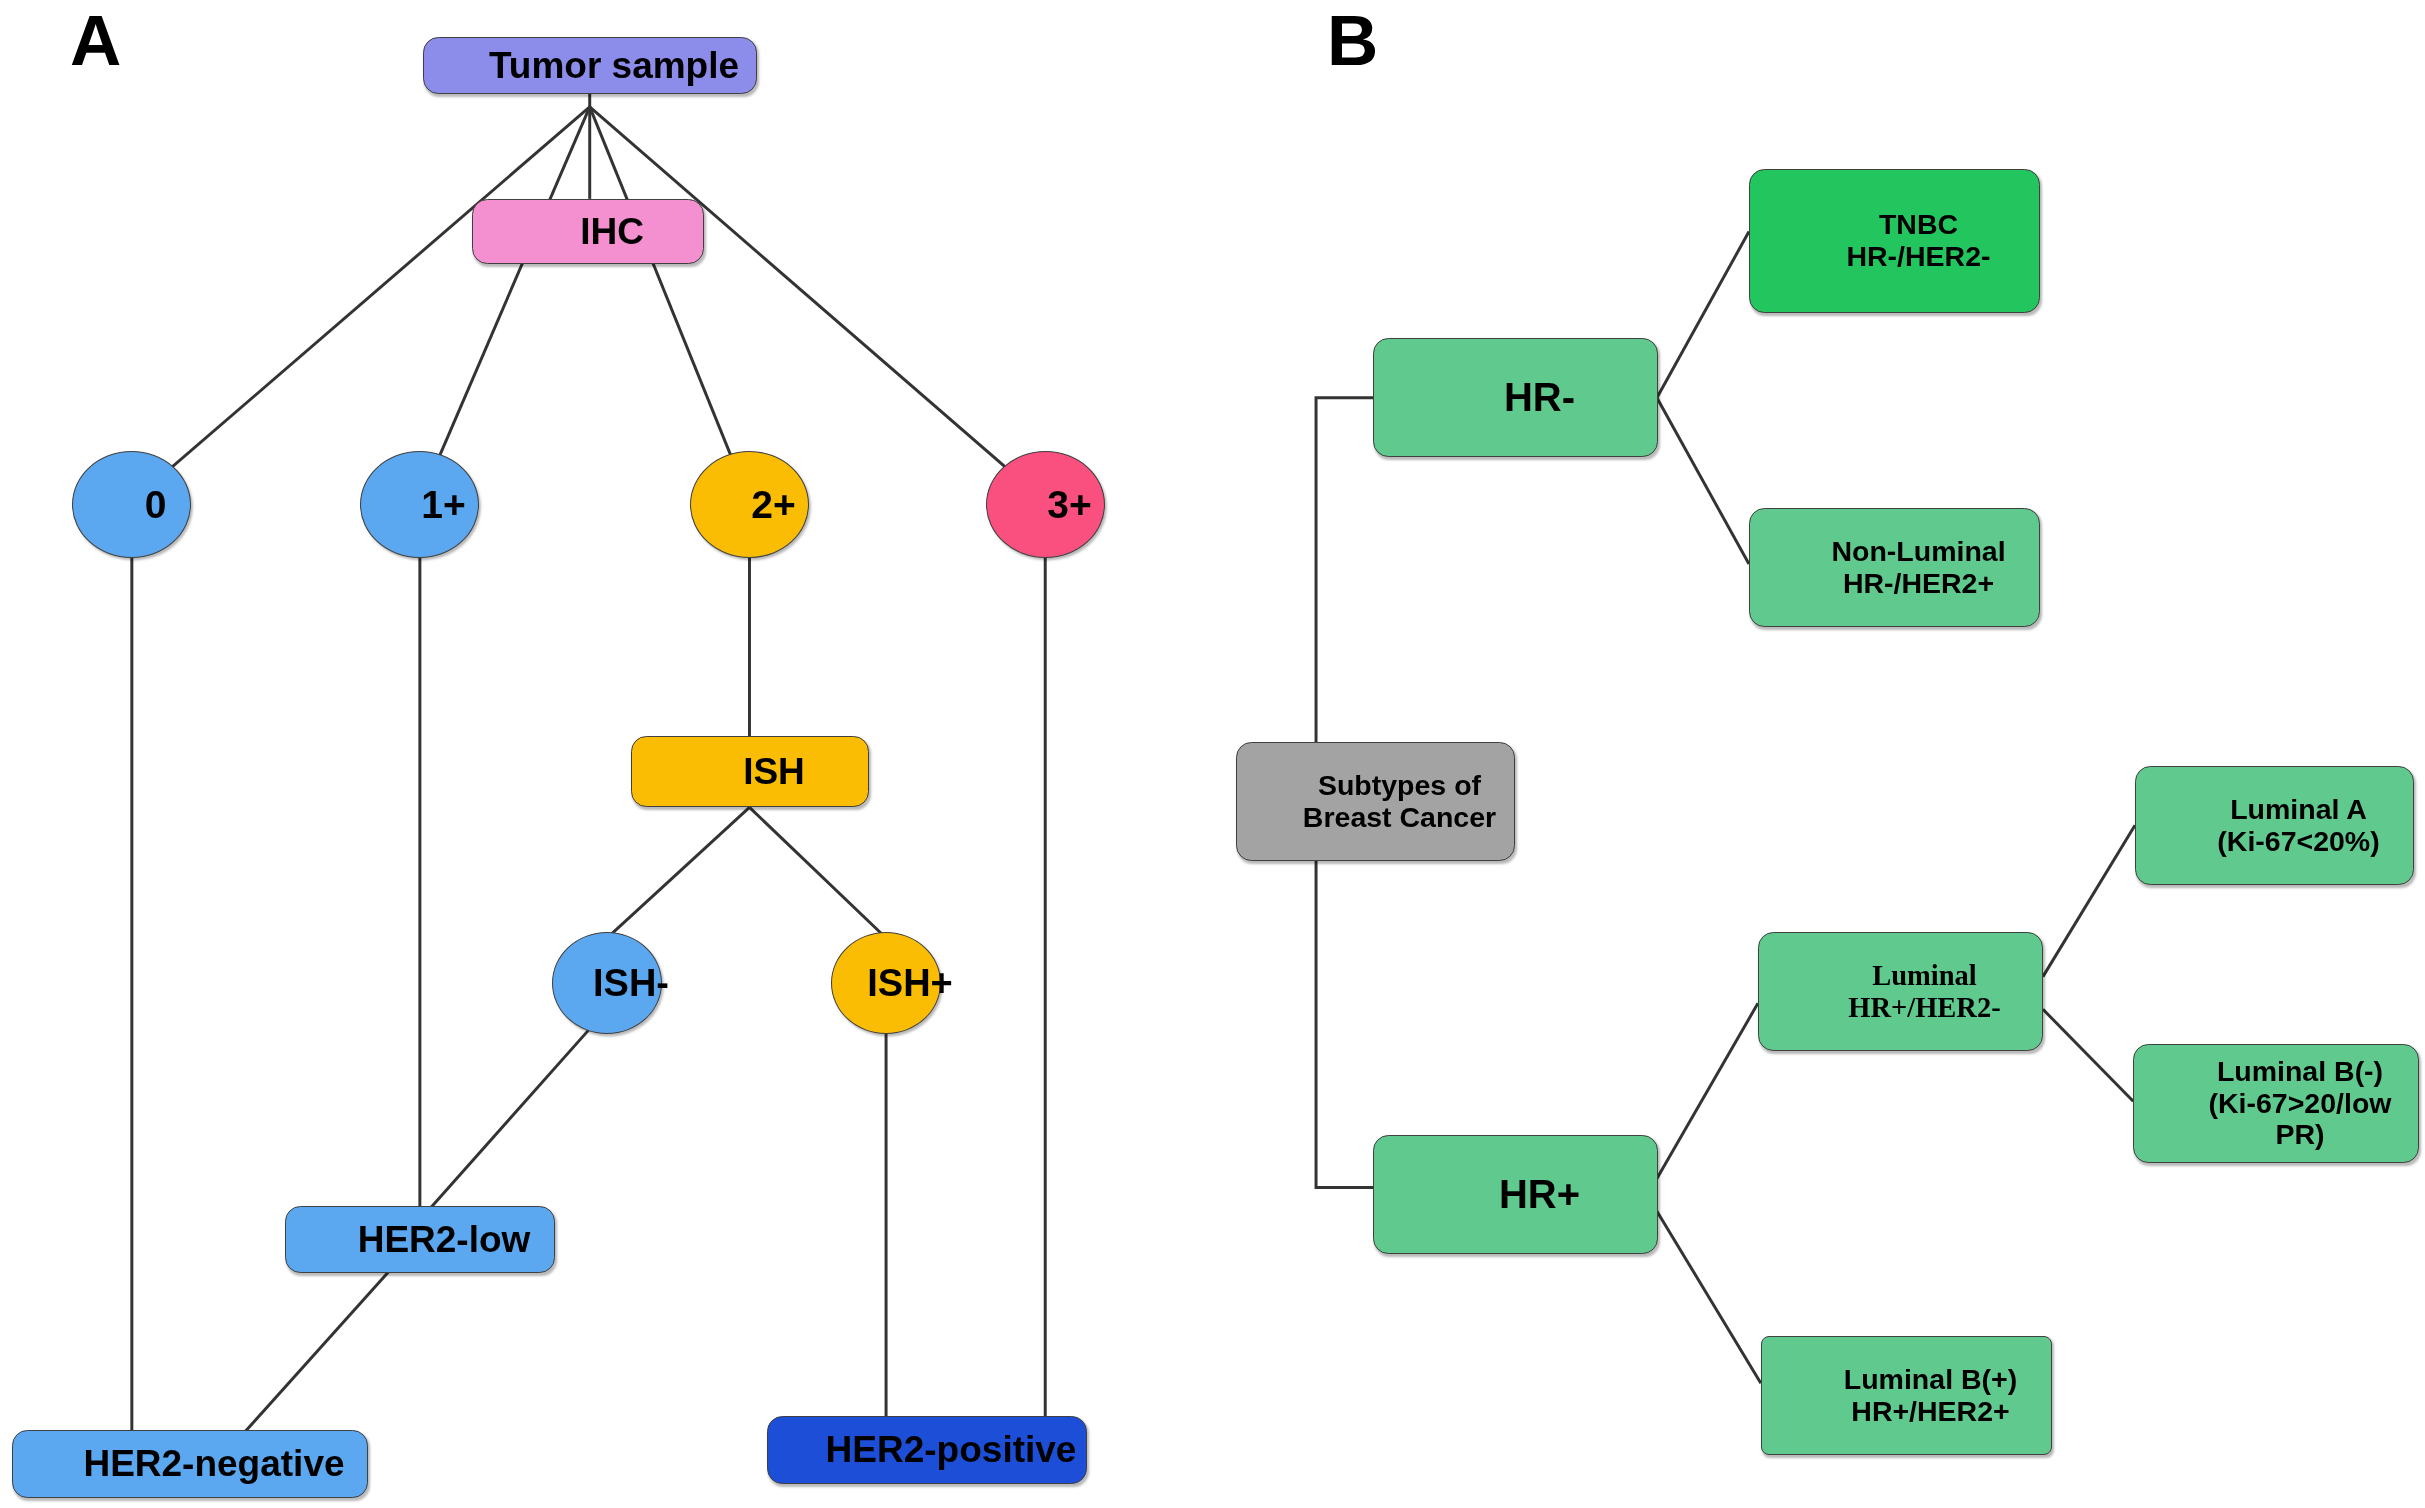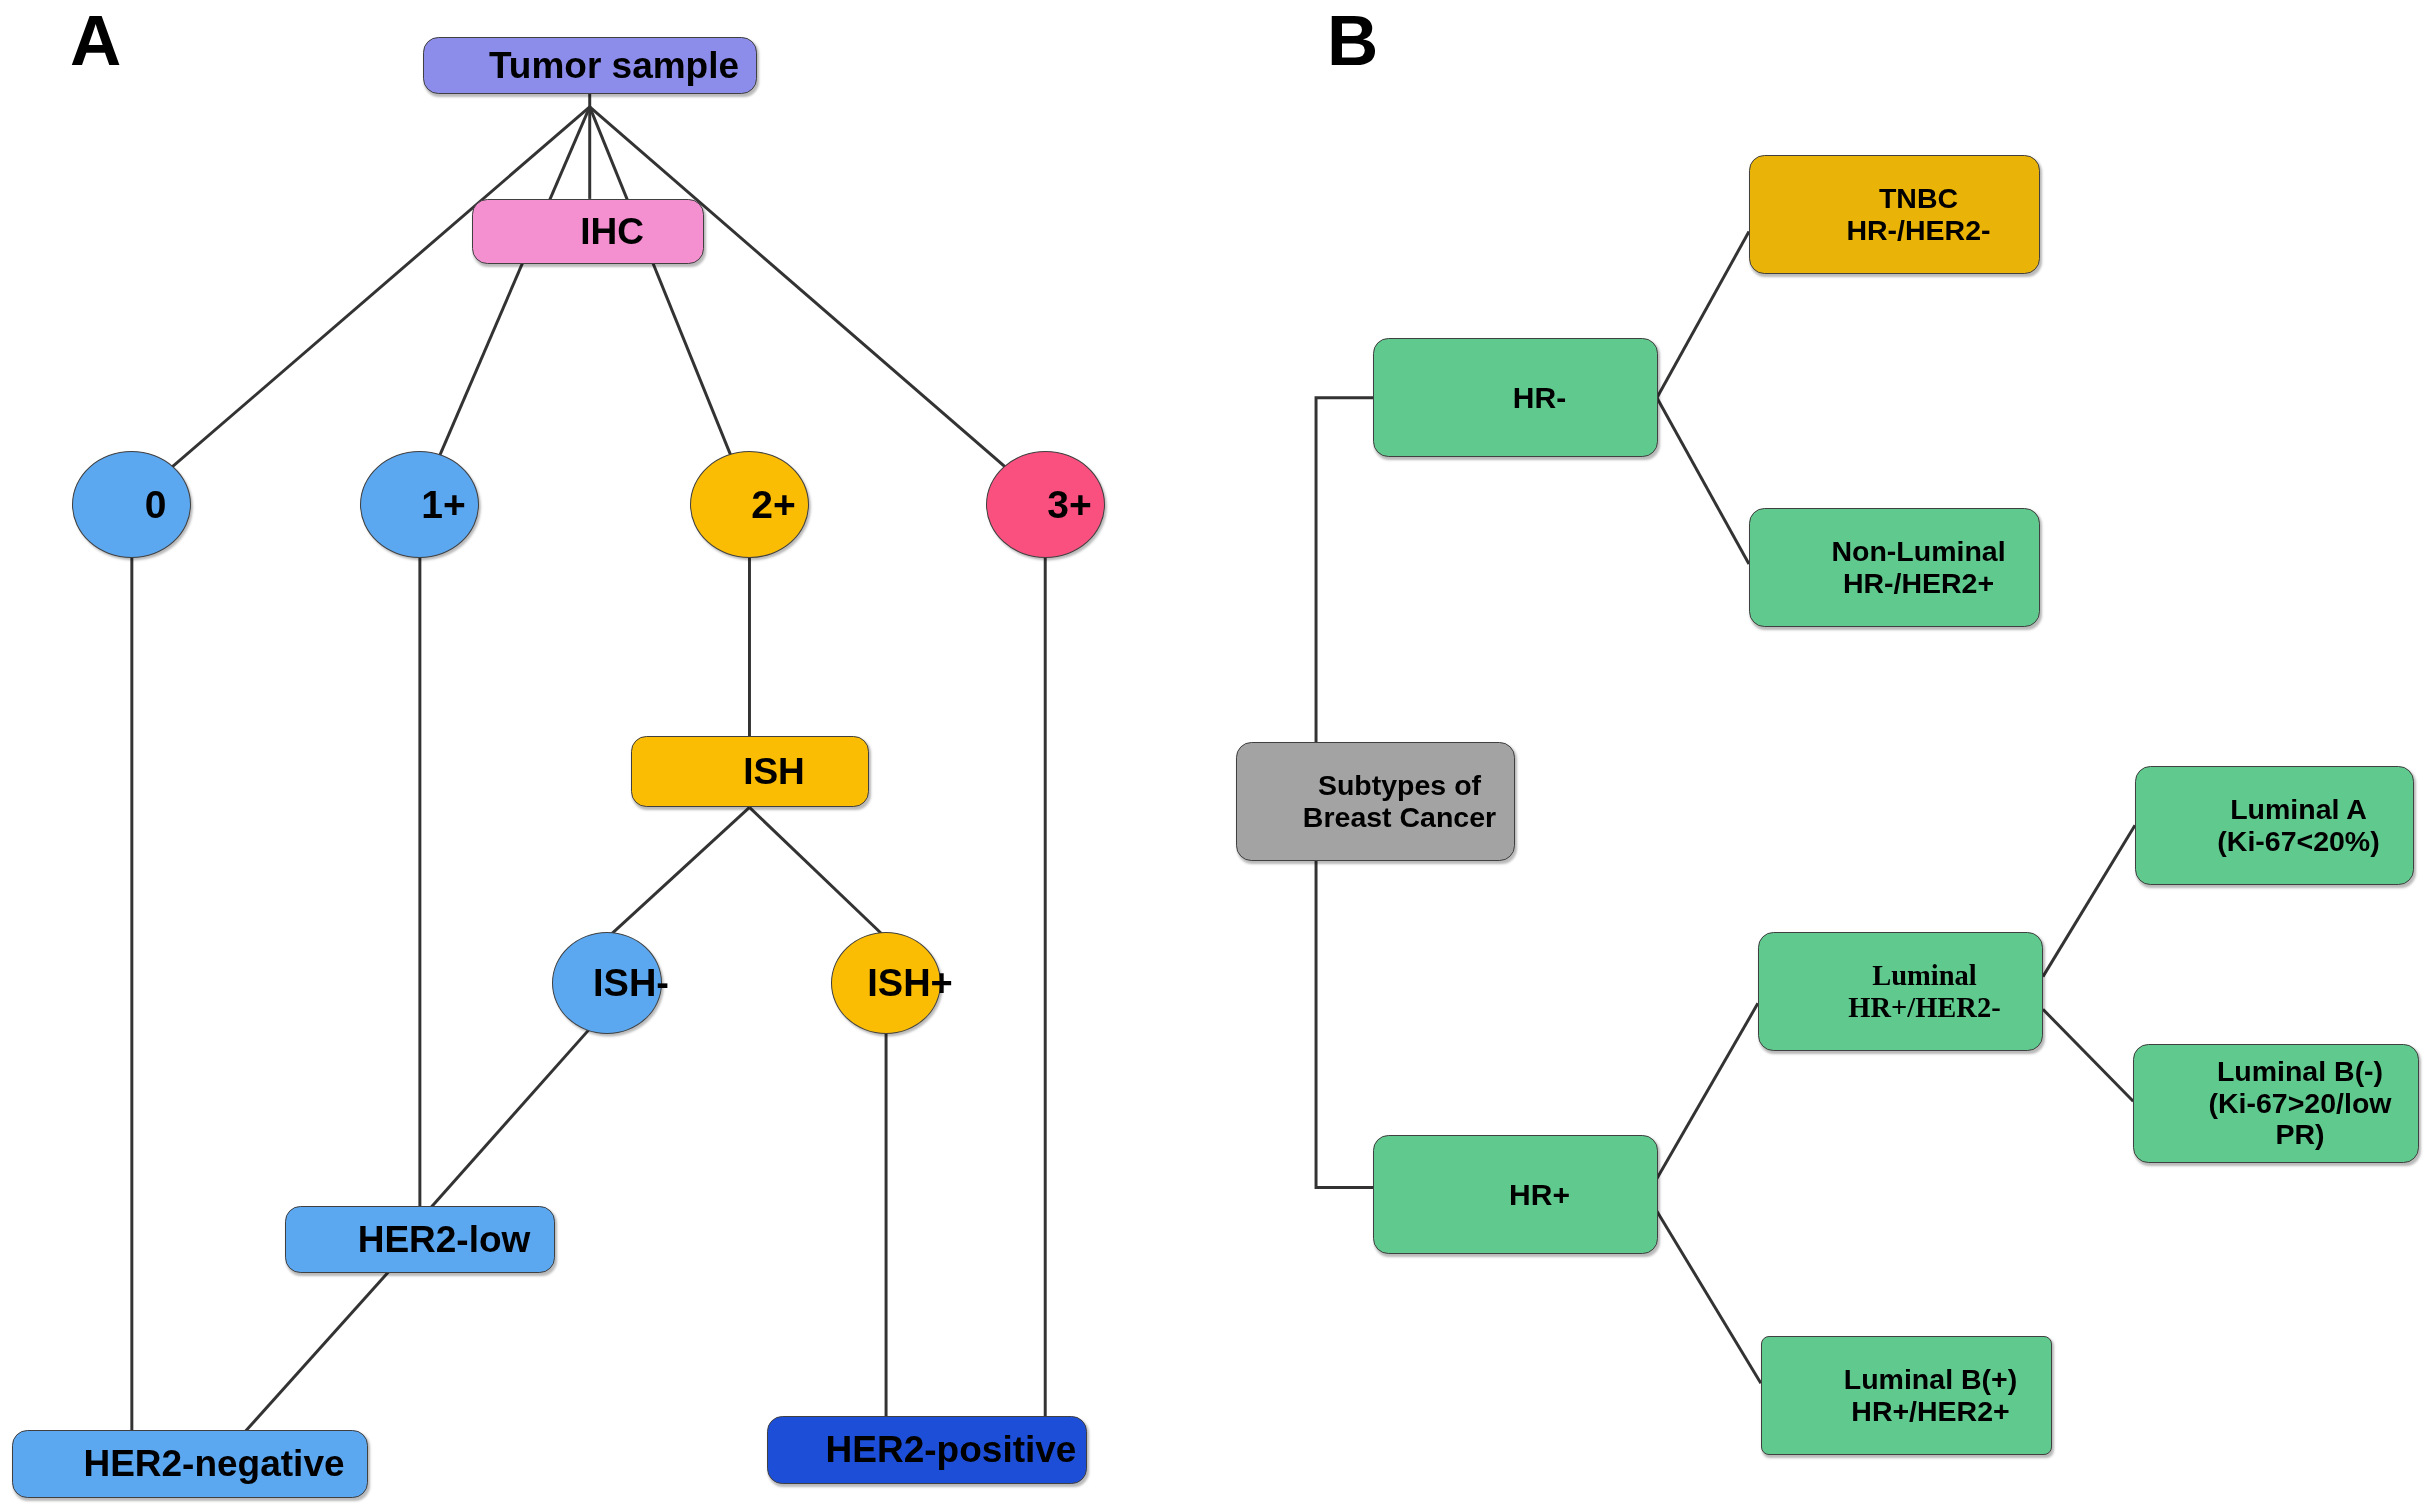--- a/index.html
+++ b/index.html
@@ -68,21 +68,21 @@
   }
   .panel-a .node.small-ell {
     font-size: 38px;
   }
   
   .panel-b .node {
     font-weight: bold;
     font-size: 28.5px;
   }
   .panel-b .node.big {
-    font-size: 30px;
+    font-size: 40px;
   }
 </style>
 </head>
 <body>
 
 <div id="figure">
 
   <svg id="edges" viewBox="0 0 4085 2540" preserveAspectRatio="none">
     <g stroke="#333333" stroke-width="5" fill="none" stroke-linecap="butt">
 
@@ -189,21 +189,21 @@
     </div>
 
     <div class="node rect big" style="left:1373px; top:338px; width:285px; height:119px; background:#5FC98E;">
       <span class="lbl">HR-</span>
     </div>
 
     <div class="node rect big" style="left:1373px; top:1135px; width:285px; height:119px; background:#5FC98E;">
       <span class="lbl">HR+</span>
     </div>
 
-    <div class="node rect" style="left:1749px; top:155px; width:291px; height:119px; background:#eab308;">
+    <div class="node rect" style="left:1749px; top:169px; width:291px; height:144px; background:#22c55e;">
       <span class="lbl">
         <span>TNBC</span><br>
         <span>HR-/HER2-</span>
       </span>
     </div>
 
     <div class="node rect" style="left:1749px; top:508px; width:291px; height:119px; background:#5FC98E;">
       <span class="lbl">
         <span>Non-Luminal</span><br>
         <span>HR-/HER2+</span>

